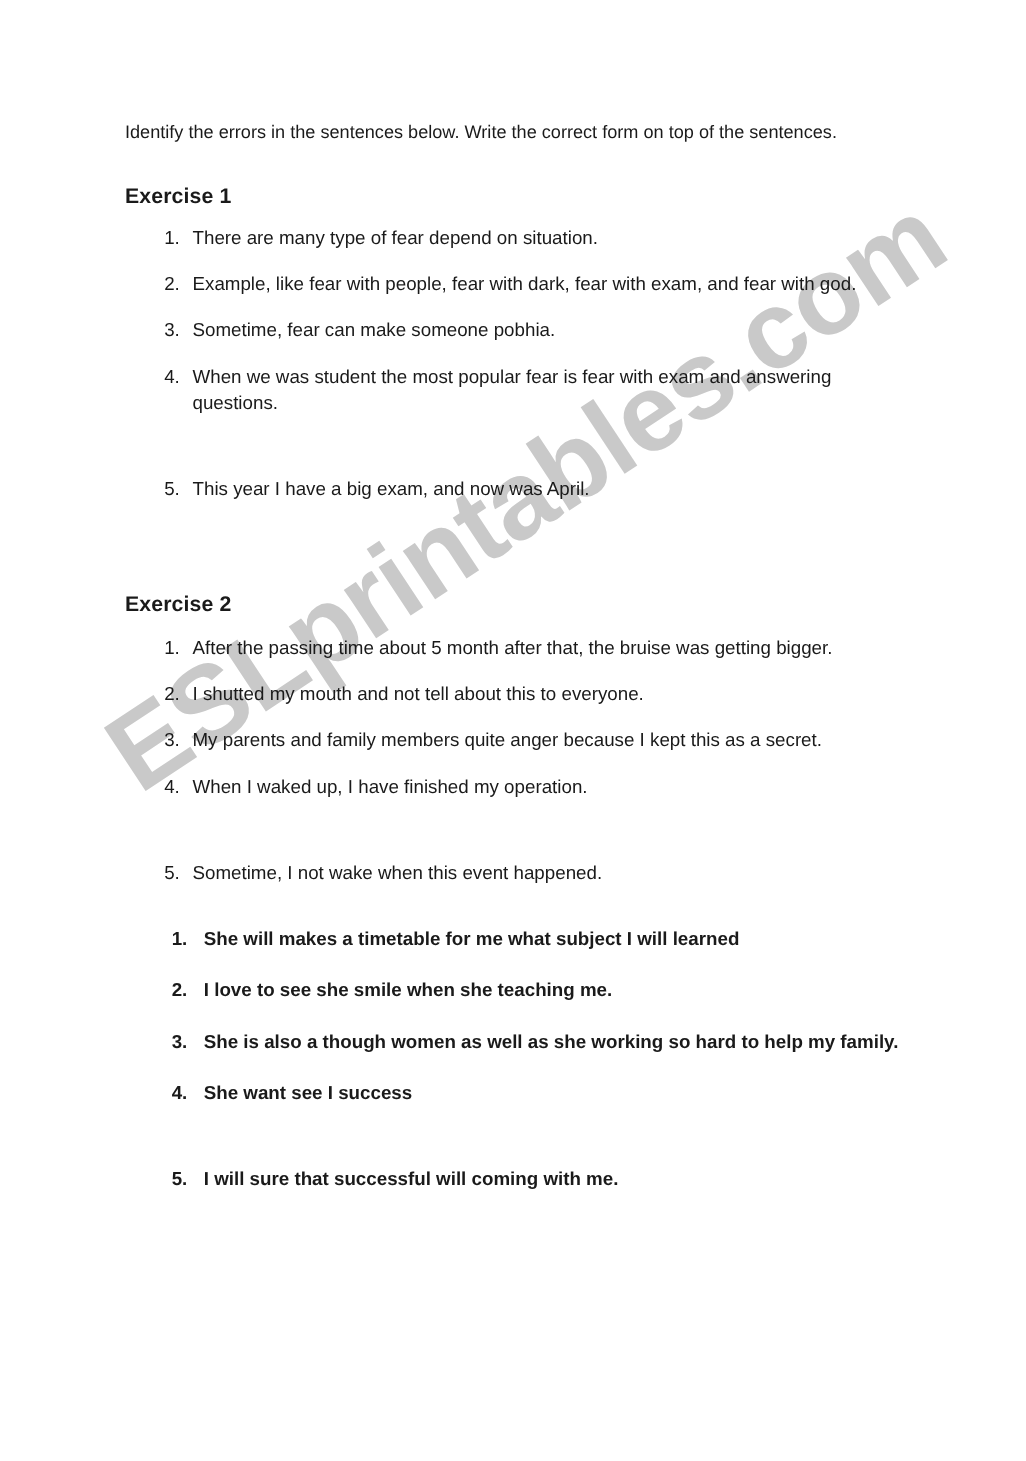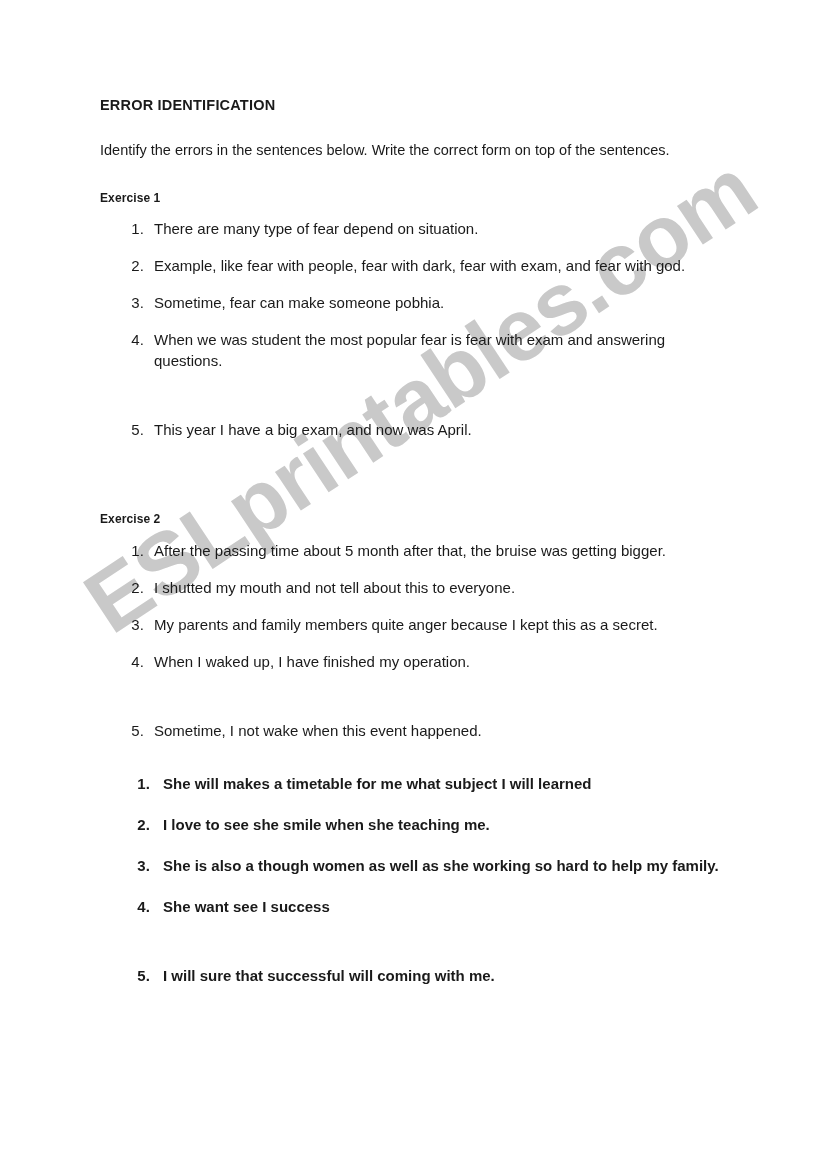--- a/index.html
+++ b/index.html
@@ -56,21 +56,21 @@
   .instructions {
     font-size: 14.5px;
     line-height: 1.42;
     margin: 0 0 30px 0;
     max-width: 580px;
   }
   .exercise {
     margin: 0 0 4px 0;
   }
   .exercise-heading {
-    font-size: 12px;
+    font-size: 17px;
     font-weight: bold;
     margin: 0 0 13px 0;
     letter-spacing: 0.1px;
   }
   ol.item-list {
     list-style: decimal;
     margin: 0 0 26px 0;
     padding-left: 48px;
   }
   ol.item-list > li {
@@ -100,21 +100,20 @@
 <body>
 
 <div class="page">
 
   <div class="watermark-layer">
     <div class="watermark-text">ESLprintables.com</div>
   </div>
 
   <div class="content">
 
-    <h1 class="doc-title">ERROR IDENTIFICATION</h1>
 
     <p class="instructions">Identify the errors in the sentences below. Write the correct form on top of the sentences.</p>
 
     <section class="exercise ex-block-1">
       <h2 class="exercise-heading">Exercise 1</h2>
       <ol class="item-list">
         <li>There are many type of fear depend on situation.</li>
         <li>Example, like fear with people, fear with dark, fear with exam, and fear with god.</li>
         <li>Sometime, fear can make someone pobhia.</li>
         <li>When we was student the most popular fear is fear with exam and answering questions.</li>

